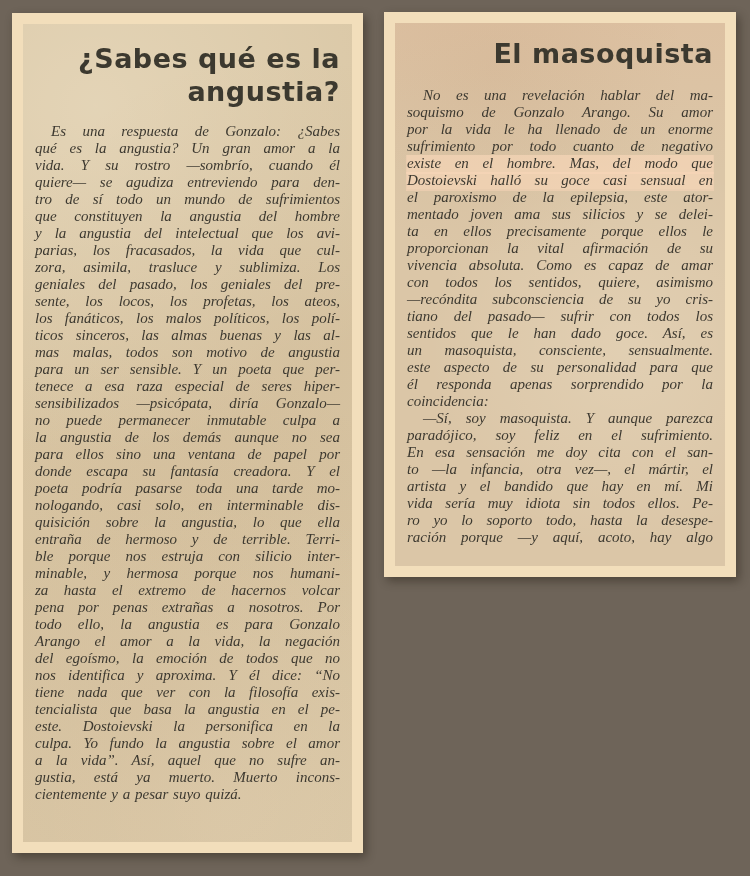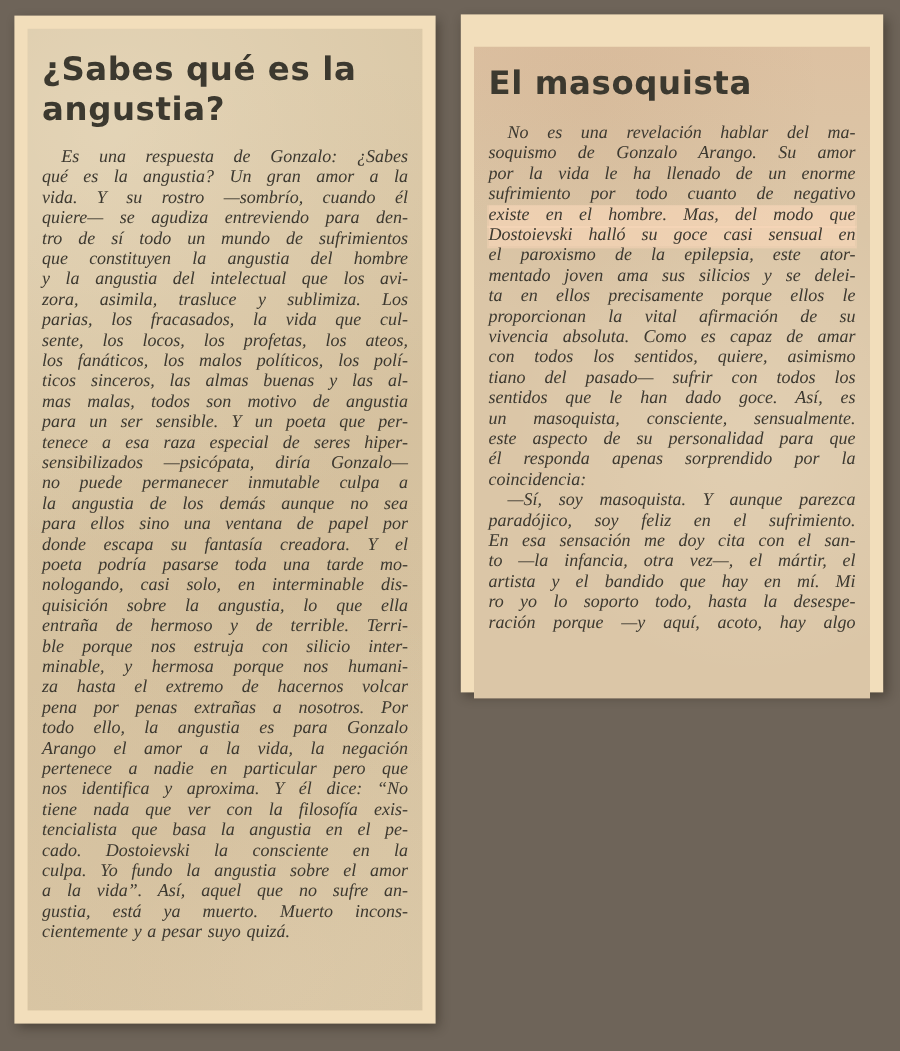--- a/index.html
+++ b/index.html
@@ -32,29 +32,28 @@
       radial-gradient(circle at 78% 40%, rgba(150,110,70,.07), rgba(150,110,70,0) 55%),
       radial-gradient(circle at 38% 82%, rgba(150,110,70,.09), rgba(150,110,70,0) 50%),
       radial-gradient(circle at 62% 96%, rgba(255,245,225,.14), rgba(255,245,225,0) 40%);
   }
   .clip-right .paper {
     background-color: #dbc6a7;
     background-image:
       linear-gradient(180deg, rgba(228,170,138,.18), rgba(228,170,138,0) 150px),
       radial-gradient(circle at 30% 8%, rgba(150,100,60,.08), rgba(150,100,60,0) 35%),
       radial-gradient(circle at 70% 60%, rgba(255,248,230,.18), rgba(255,248,230,0) 50%);
-    margin-top: 16px;
   }
   .title {
     font-family: "DejaVu Sans", sans-serif;
     font-weight: 700;
     font-size: 27px;
     line-height: 33px;
     letter-spacing: .5px;
-    text-align: left;
+    text-align: right;
     color: #3c392f;
     margin: 6px 0 15px 0;
   }
   .clip-right .title { margin: 2px 0 17px 0; }
   .article-body {
     font-size: 15px;
     line-height: 17px;
     color: #3d3930;
     word-spacing: 1px;
     font-style: italic;
@@ -77,22 +76,23 @@
       <div>angustia?</div>
     </h1>
     <div class="article-body">
         <div class="line indent">Es una respuesta de Gonzalo: ¿Sabes</div>
         <div class="line">qué es la angustia? Un gran amor a la</div>
         <div class="line">vida. Y su rostro —sombrío, cuando él</div>
         <div class="line">quiere— se agudiza entreviendo para den-</div>
         <div class="line">tro de sí todo un mundo de sufrimientos</div>
         <div class="line">que constituyen la angustia del hombre</div>
         <div class="line">y la angustia del intelectual que los avi-</div>
+        <div class="line">parias, los fracasados, la vida que cul-</div>
         <div class="line">zora, asimila, trasluce y sublimiza. Los</div>
-        <div class="line">parias, los fracasados, la vida que cul-</div>
+        <div class="line">geniales del pasado, los geniales del pre-</div>
         <div class="line">sente, los locos, los profetas, los ateos,</div>
         <div class="line">los fanáticos, los malos políticos, los polí-</div>
         <div class="line">ticos sinceros, las almas buenas y las al-</div>
         <div class="line">mas malas, todos son motivo de angustia</div>
         <div class="line">para un ser sensible. Y un poeta que per-</div>
         <div class="line">tenece a esa raza especial de seres hiper-</div>
         <div class="line">sensibilizados —psicópata, diría Gonzalo—</div>
         <div class="line">no puede permanecer inmutable culpa a</div>
         <div class="line">la angustia de los demás aunque no sea</div>
         <div class="line">para ellos sino una ventana de papel por</div>
@@ -100,25 +100,25 @@
         <div class="line">poeta podría pasarse toda una tarde mo-</div>
         <div class="line">nologando, casi solo, en interminable dis-</div>
         <div class="line">quisición sobre la angustia, lo que ella</div>
         <div class="line">entraña de hermoso y de terrible. Terri-</div>
         <div class="line">ble porque nos estruja con silicio inter-</div>
         <div class="line">minable, y hermosa porque nos humani-</div>
         <div class="line">za hasta el extremo de hacernos volcar</div>
         <div class="line">pena por penas extrañas a nosotros. Por</div>
         <div class="line">todo ello, la angustia es para Gonzalo</div>
         <div class="line">Arango el amor a la vida, la negación</div>
-        <div class="line">pertenece a nadie en particular pero que</div>
+        <div class="line">del egoísmo, la emoción de todos que no</div>
         <div class="line">nos identifica y aproxima. Y él dice: “No</div>
         <div class="line">tiene nada que ver con la filosofía exis-</div>
         <div class="line">tencialista que basa la angustia en el pe-</div>
-        <div class="line">cado. Dostoievski la consciente en la</div>
+        <div class="line">este. Dostoievski la personifica en la</div>
         <div class="line">culpa. Yo fundo la angustia sobre el amor</div>
         <div class="line">a la vida”. Así, aquel que no sufre an-</div>
         <div class="line">gustia, está ya muerto. Muerto incons-</div>
         <div class="line para-end">cientemente y a pesar suyo quizá.</div>
       </div>
   </div>
 </article>
 
 <article class="clipping clip-right">
   <div class="paper">
@@ -131,28 +131,30 @@
         <div class="line">por la vida le ha llenado de un enorme</div>
         <div class="line">sufrimiento por todo cuanto de negativo</div>
         <div class="line highlight">existe en el hombre. Mas, del modo que</div>
         <div class="line highlight">Dostoievski halló su goce casi sensual en</div>
         <div class="line">el paroxismo de la epilepsia, este ator-</div>
         <div class="line">mentado joven ama sus silicios y se delei-</div>
         <div class="line">ta en ellos precisamente porque ellos le</div>
         <div class="line">proporcionan la vital afirmación de su</div>
         <div class="line">vivencia absoluta. Como es capaz de amar</div>
         <div class="line">con todos los sentidos, quiere, asimismo</div>
+        <div class="line">—recóndita subconsciencia de su yo cris-</div>
         <div class="line">tiano del pasado— sufrir con todos los</div>
         <div class="line">sentidos que le han dado goce. Así, es</div>
         <div class="line">un masoquista, consciente, sensualmente.</div>
         <div class="line">este aspecto de su personalidad para que</div>
         <div class="line">él responda apenas sorprendido por la</div>
         <div class="line para-end">coincidencia:</div>
         <div class="line indent">—Sí, soy masoquista. Y aunque parezca</div>
         <div class="line">paradójico, soy feliz en el sufrimiento.</div>
         <div class="line">En esa sensación me doy cita con el san-</div>
         <div class="line">to —la infancia, otra vez—, el mártir, el</div>
         <div class="line">artista y el bandido que hay en mí. Mi</div>
+        <div class="line">vida sería muy idiota sin todos ellos. Pe-</div>
         <div class="line">ro yo lo soporto todo, hasta la desespe-</div>
         <div class="line">ración porque —y aquí, acoto, hay algo</div>
       </div>
   </div>
 </article>
 
 </body></html>

